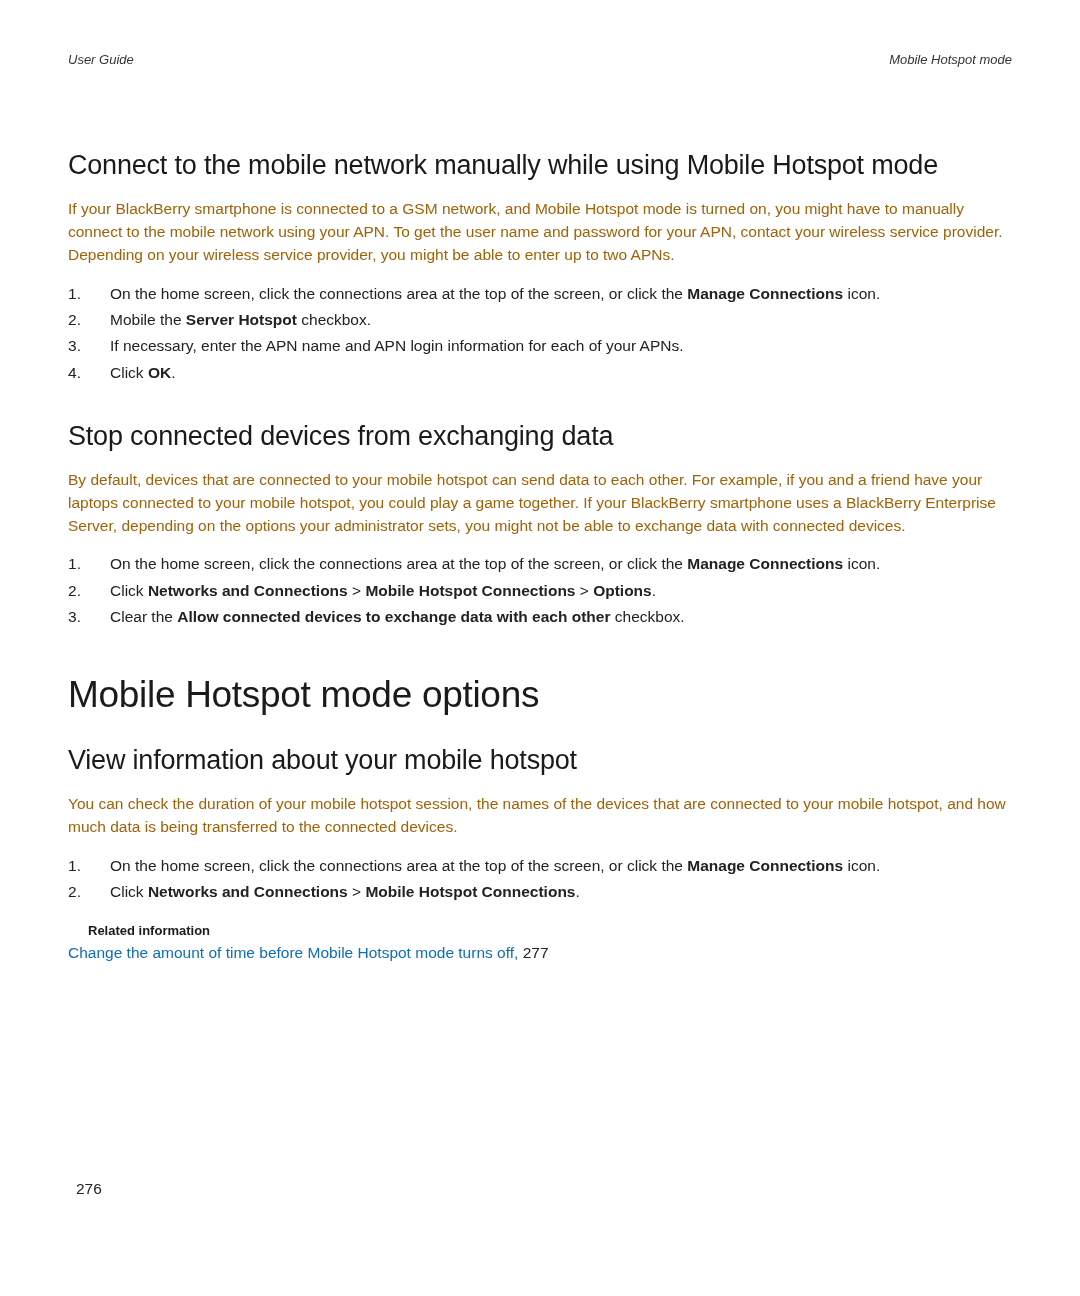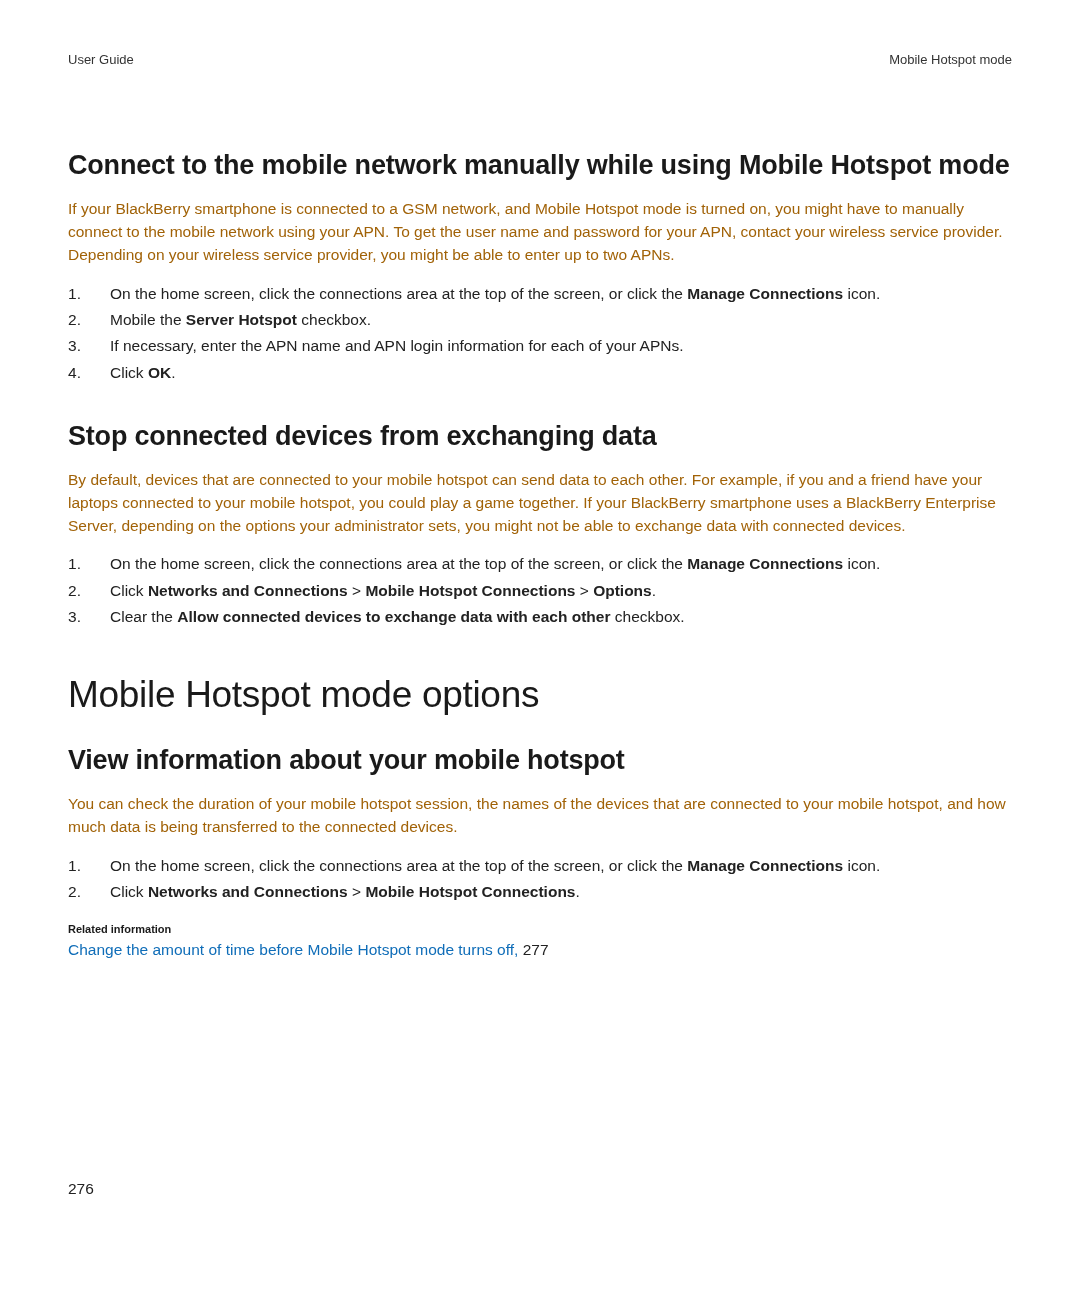--- a/index.html
+++ b/index.html
@@ -12,24 +12,25 @@
   }
   .page {
     padding: 52px 68px 0 68px;
   }
   .hdr {
     display: flex;
     justify-content: space-between;
     font-size: 13px;
     color: #333;
     margin-bottom: 82px;
+    font-style: italic;
   }
   h2.section {
     font-size: 27px;
-    font-weight: 700;
+    font-weight: 400;
     line-height: 1.25;
     margin-bottom: 14px;
     letter-spacing: -0.2px;
   }
   p.body {
     font-size: 15.5px;
     line-height: 1.5;
     margin-bottom: 14px;
     color: #a16207;
   }
@@ -55,36 +56,37 @@
   .bold { font-weight: 700; margin-top: 48px; }
   h1.major {
     font-size: 37px;
     font-weight: 400;
     margin-top: 44px;
     margin-bottom: 28px;
     letter-spacing: -0.3px;
   }
   h2.section.tight { margin-top: 0; }
   .related-hdr {
-    font-size: 11px;
+    font-size: 13px;
     font-weight: 700;
     margin-top: 8px;
     margin-bottom: 6px;
+    margin-left: 20px;
   }
   .related-link {
     font-size: 15.5px;
     color: #0f6db8;
   }
   .related-link .pg {
     color: #222;
     margin-top: 6px;
   }
   .pagenum {
     position: absolute;
-    left: 68px;
+    left: 76px;
     bottom: 98px;
     font-size: 15.5px;
     color: #222;
   }
   ol.steps.last { margin-bottom: 18px; }
   .sep { color: #222; }
 </style>
 </head>
 <body>
 

